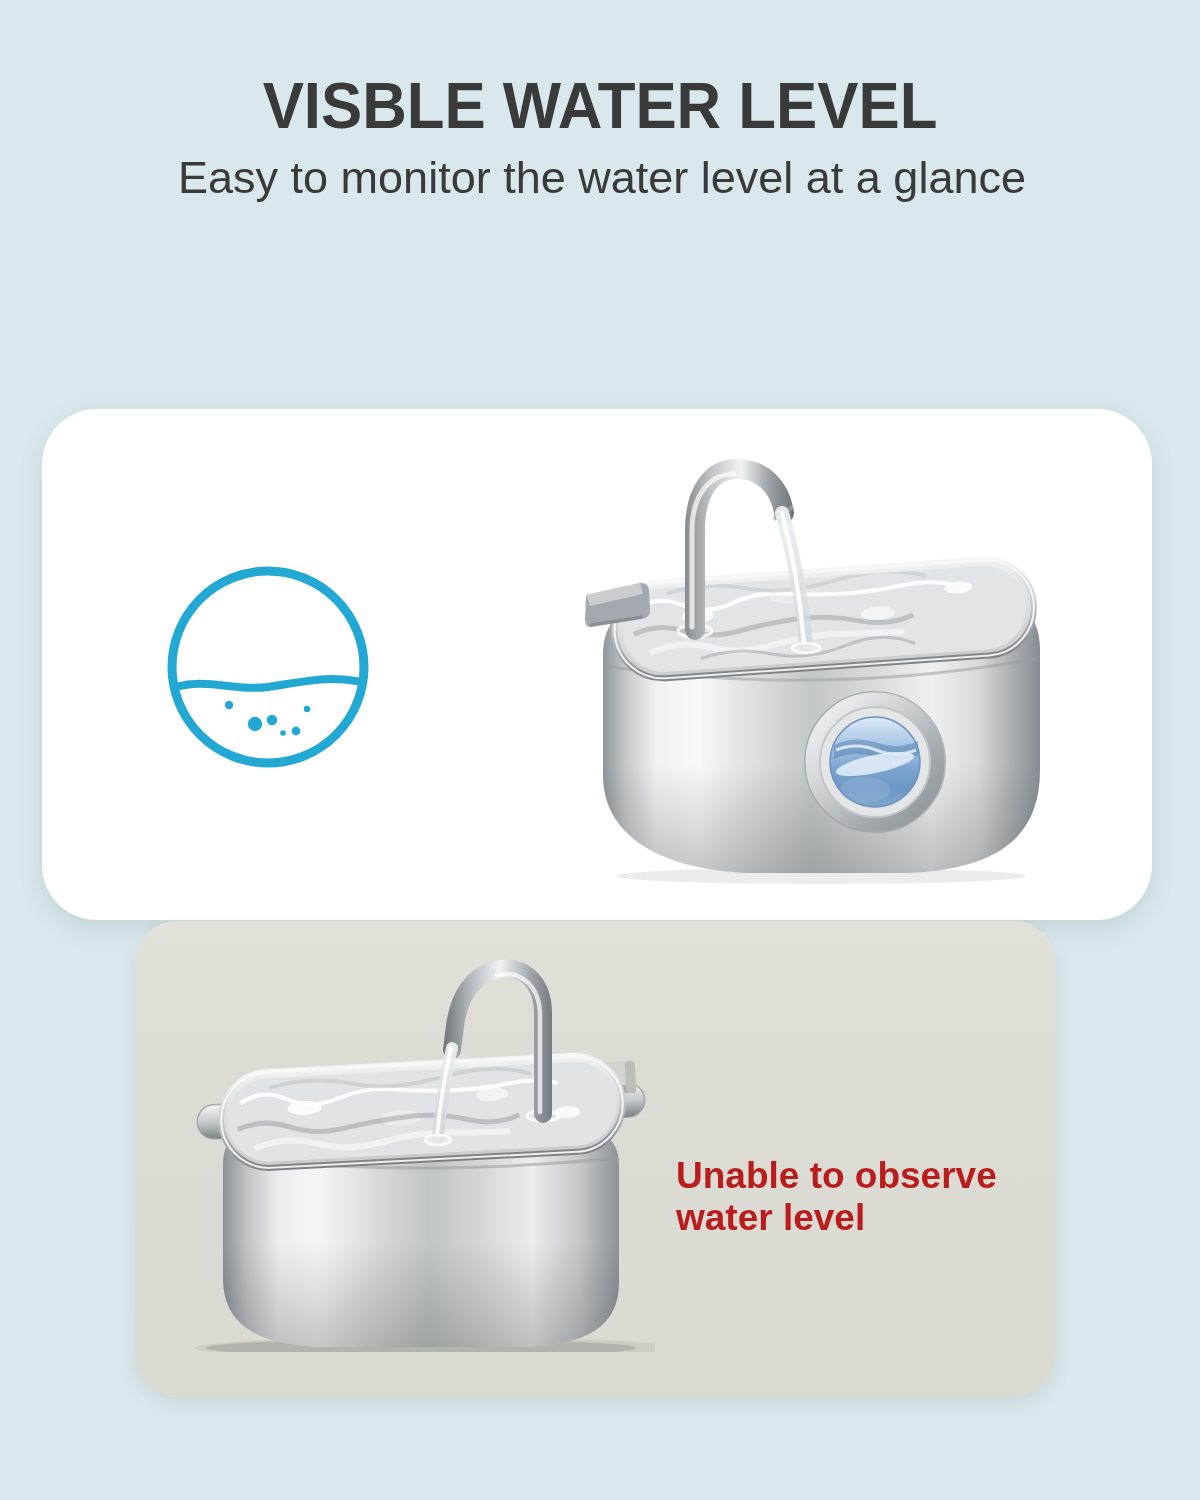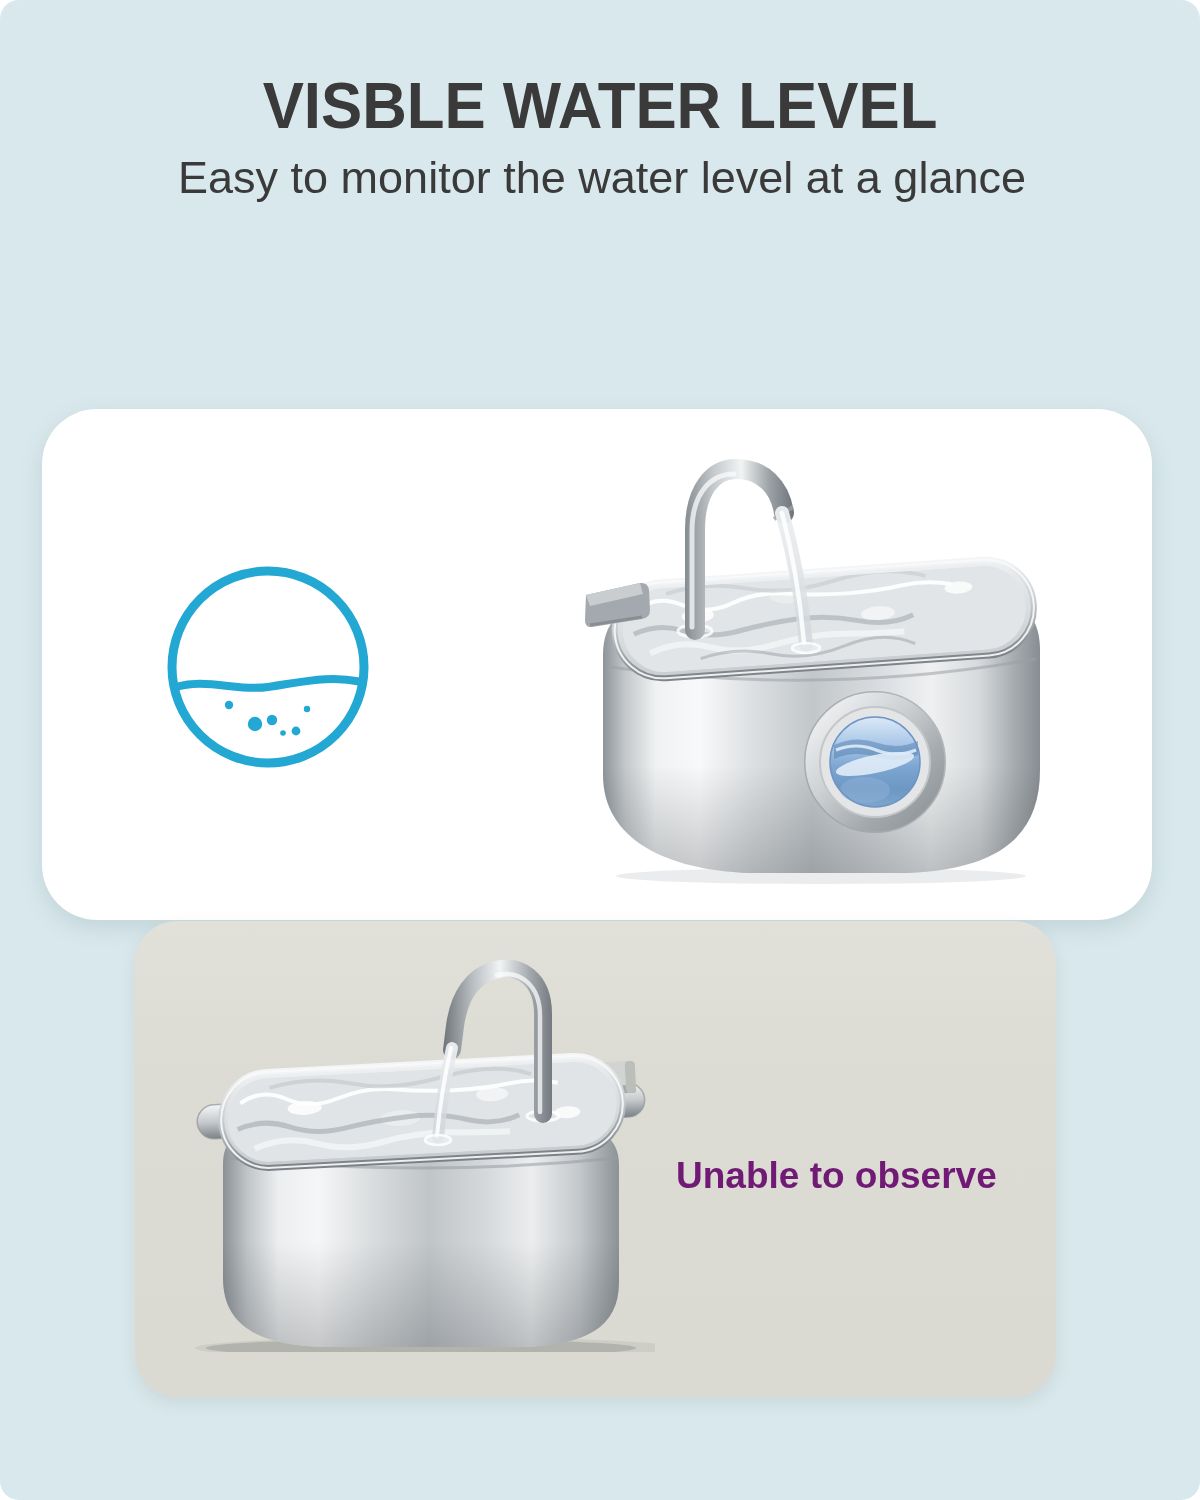--- a/index.html
+++ b/index.html
@@ -2,21 +2,20 @@
 <html><head>
 <meta charset="utf-8">
 <style>
   html,body{margin:0;padding:0;}
   #page{
     position:relative;
     width:1200px;height:1500px;
     background:#d9e8ec;
     overflow:hidden;
     font-family:"Liberation Sans","DejaVu Sans",sans-serif;
-    border-radius:19px;
   }
   .title{
     position:absolute;left:0;right:0;top:68px;
     text-align:center;
     font-size:65px;font-weight:700;color:#3a3a3a;
     letter-spacing:0px;
     transform:scaleX(0.95);
   }
   .subtitles{
     position:absolute;left:4px;right:0;top:148px;
@@ -35,21 +34,21 @@
     width:921px;height:476px;
     background:linear-gradient(180deg,#e1e1d9 0%,#dcdcd4 30%,#dadad2 100%);
     border-radius:42px;
     box-shadow:0 6px 16px rgba(90,100,95,0.12);
   }
   .icon-wrap{position:absolute;left:164px;top:557px;width:208px;height:224px;}
   .product1{position:absolute;left:578px;top:445px;width:475px;height:440px;}
   .product2{position:absolute;left:175px;top:952px;width:480px;height:400px;}
   .caption{
     position:absolute;left:676px;top:1155px;width:390px;
-    font-size:37px;font-weight:700;color:#701a75;line-height:42px;
+    font-size:37px;font-weight:700;color:#b91c1c;line-height:42px;
   }
 </style>
 </head>
 <body>
 
 <div id="page">
 
   <div class="title">VISBLE WATER LEVEL</div>
   <div class="subtitles">
     <div>Easy to monitor the water level at a glance</div>
@@ -292,15 +291,16 @@
         <path d="M277,96 C271,122 266,152 263,186" fill="none" stroke="url(#p2Stream)" stroke-width="12" stroke-linecap="round"></path>
         <path d="M276,96 C270,122 265,152 262,184" fill="none" stroke="#ffffff" stroke-width="4" opacity="0.85" stroke-linecap="round"></path>
         <ellipse cx="263" cy="188" rx="13" ry="5" fill="#eef1f3" opacity="0.6"></ellipse>
         <ellipse cx="263" cy="188" rx="13" ry="5" fill="none" stroke="#ffffff" stroke-width="2.5" opacity="0.8"></ellipse>
       </g>
     </svg>
   </div>
 
   <div class="caption">
     <div>Unable to observe</div>
+    <div>water level</div>
   </div>
 
 </div>
 
 </body></html>

